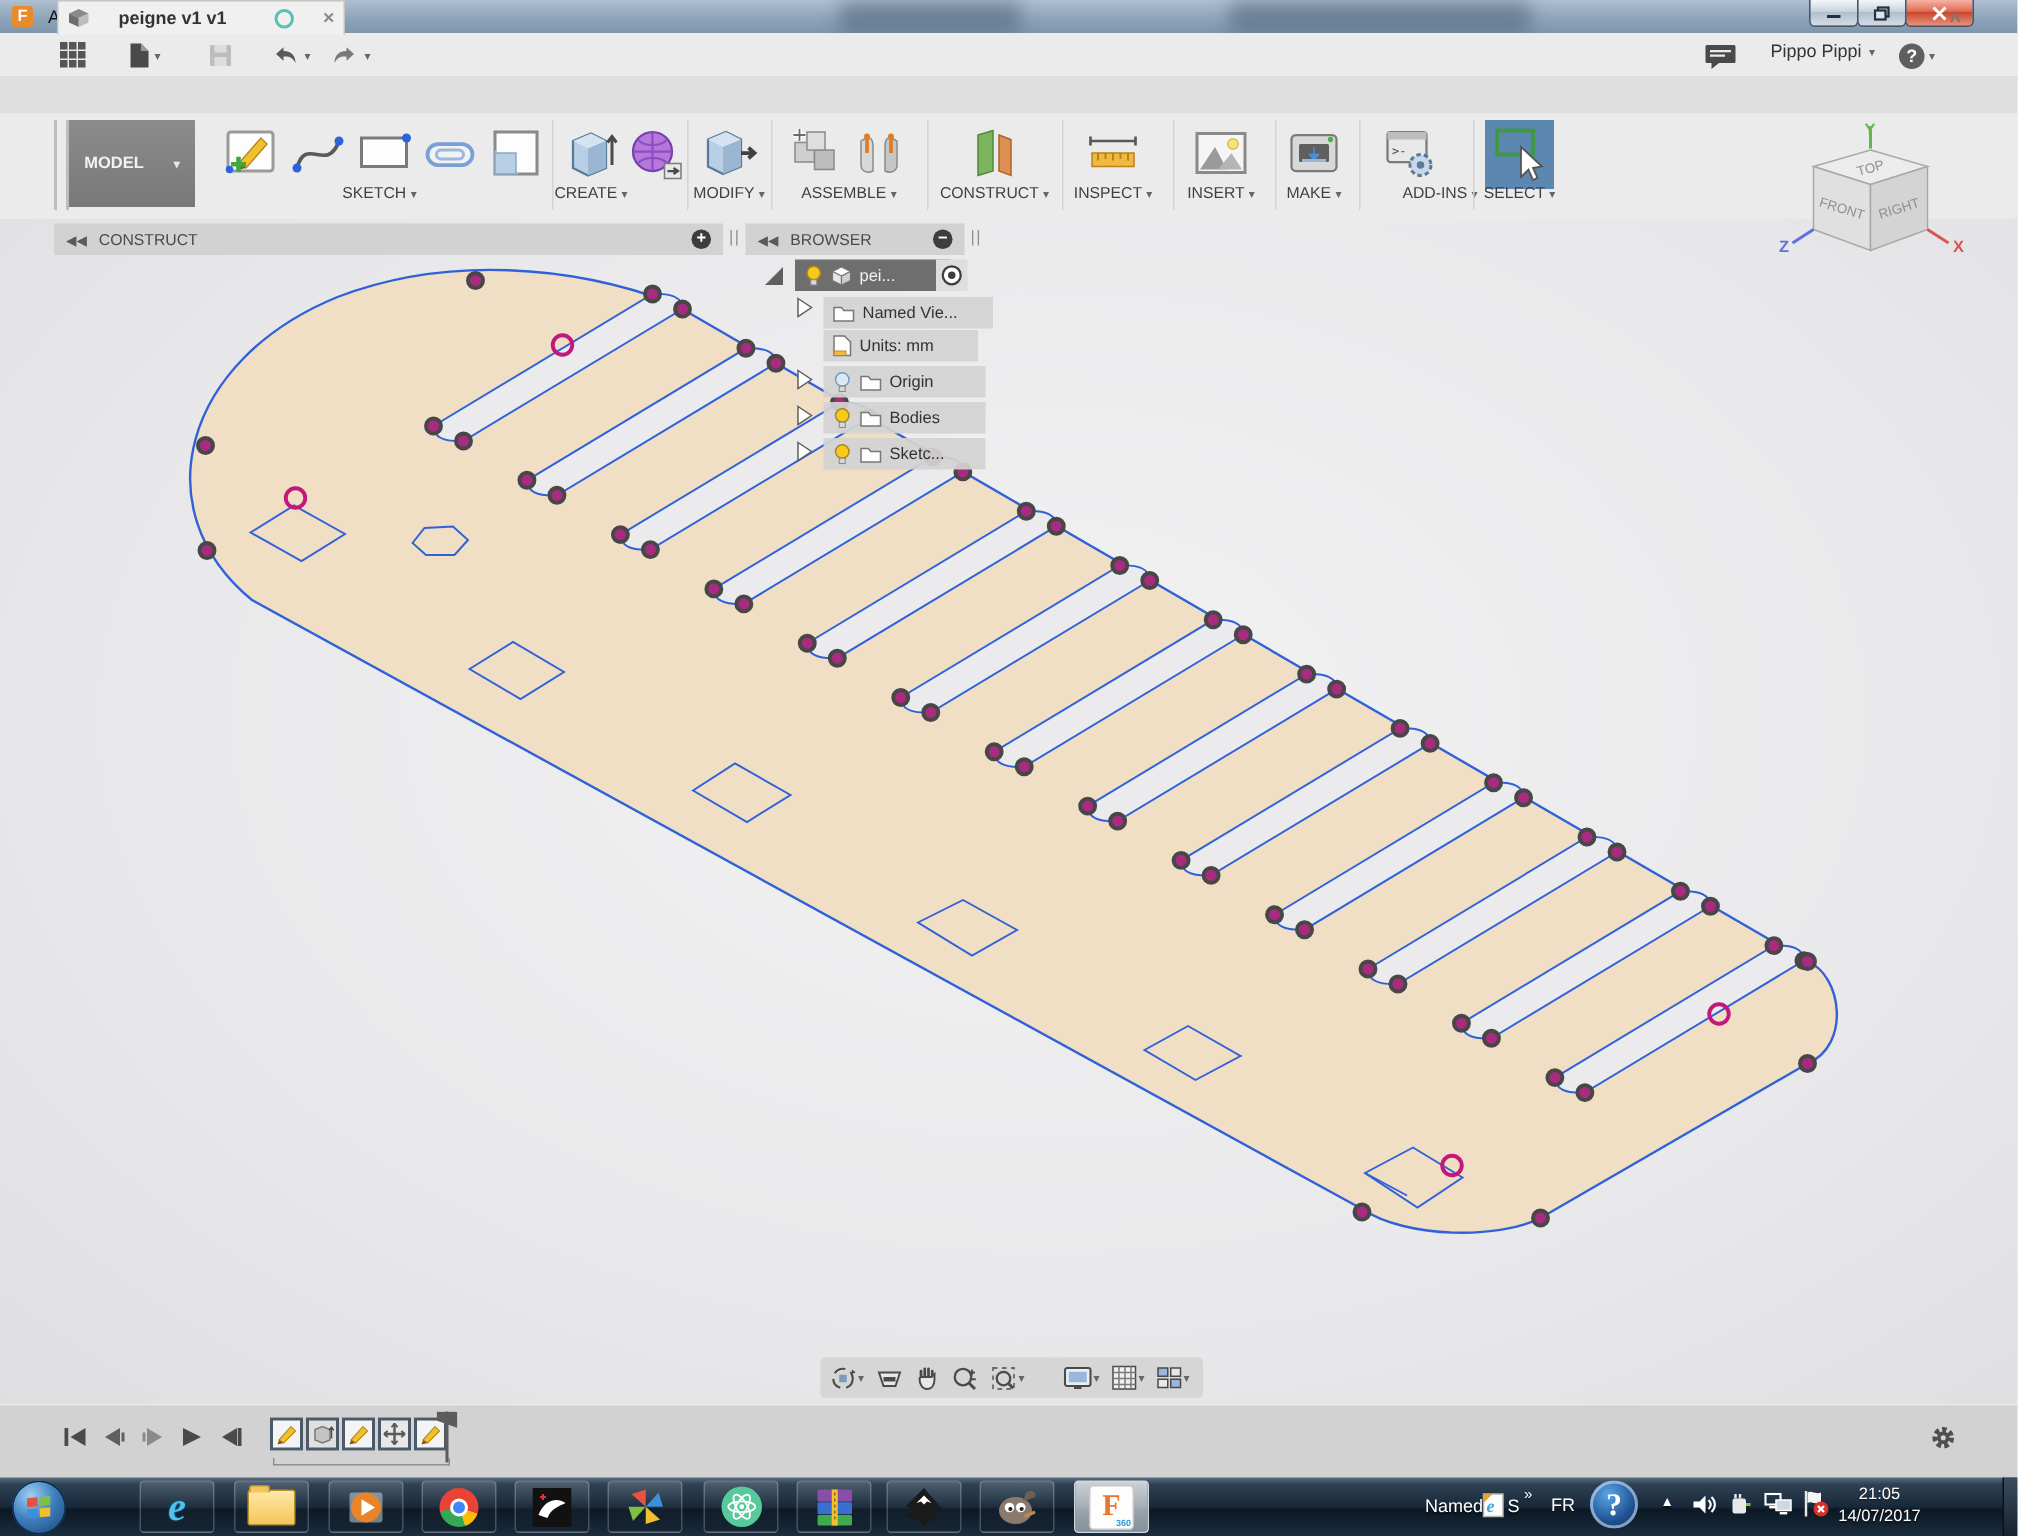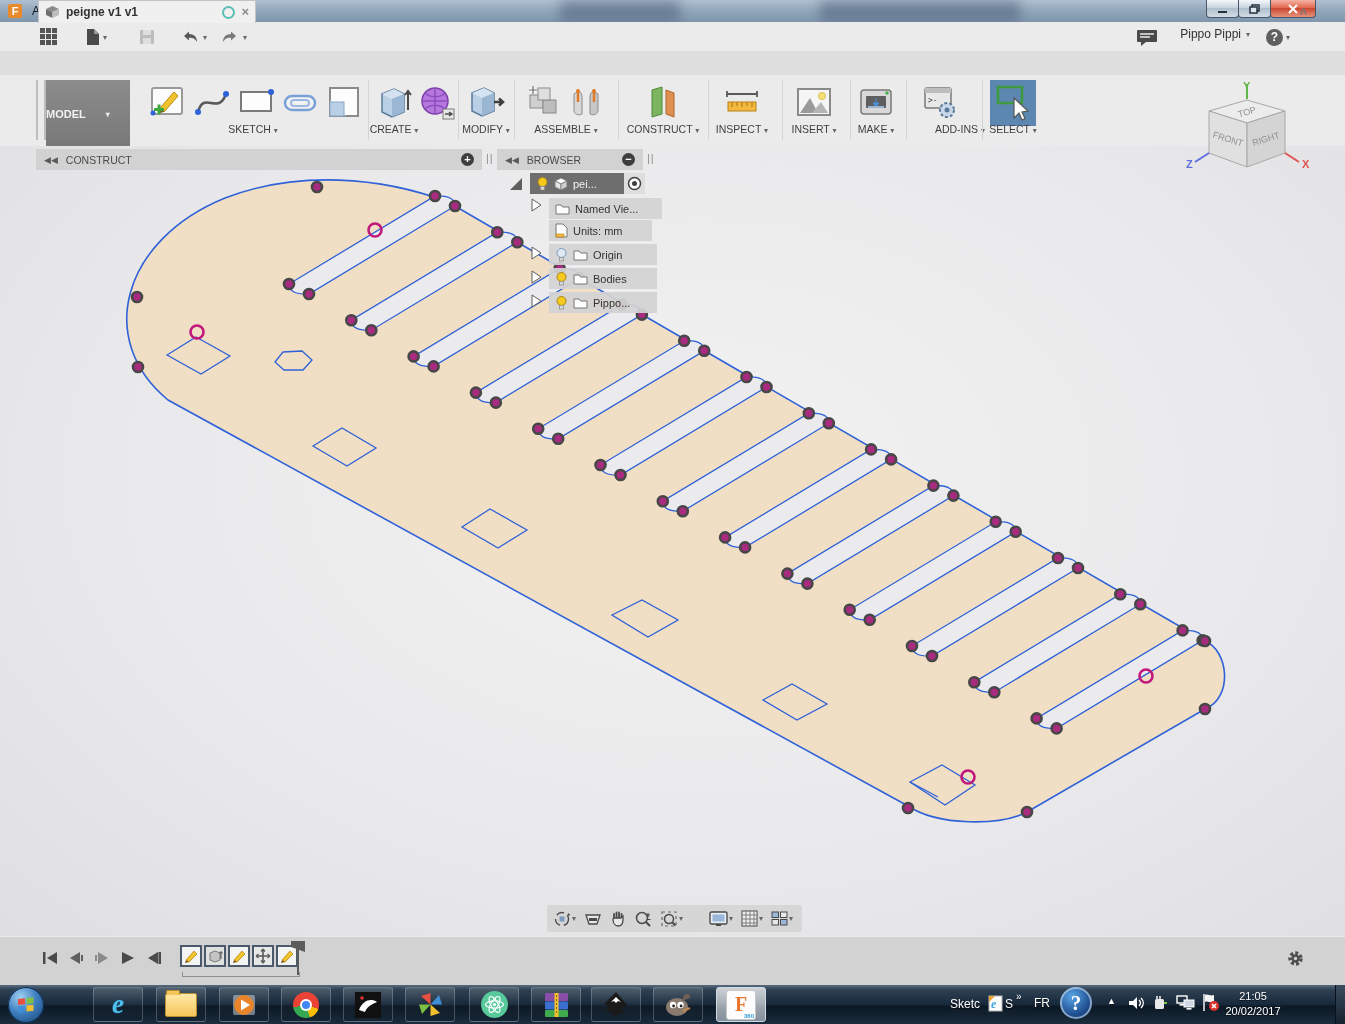--- a/index.html
+++ b/index.html
@@ -20,31 +20,31 @@
     border-radius:0 0 4px 4px;text-align:center}
   .winbtn svg{margin-top:4px}
   #btn-close{background:linear-gradient(180deg,#f6b2a4,#e06a4f 45%,#c8432a 46%,#e8927d);}
   
   #apptoolbar{left:0;top:22px;width:1345px;height:29px;background:#ebebeb;border-bottom:1px solid #d2d2d2}
   .tbtn{top:27px;height:20px;display:flex;align-items:center;gap:3px;color:#555}
   .caret{font-size:8px;color:#666}
   #user-area{top:27px;right:95px;font-size:12px;color:#333;display:flex;align-items:center;gap:5px}
   
   #tabbar{left:0;top:51px;width:1345px;height:24px;background:#dedede;border-bottom:1px solid #c4c4c4}
-  #doc-tab{left:38px;top:0;width:218px;height:23px;background:#f0f0f0;border:1px solid #c4c4c4;border-bottom:none;
-    display:flex;align-items:center;gap:6px;padding:0 6px;box-sizing:border-box}
+  #doc-tab{left:38px;top:0;width:192px;height:23px;background:#f0f0f0;border:1px solid #c4c4c4;border-bottom:none;
+    display:flex;align-items:center;gap:19px;padding:0 6px;box-sizing:border-box}
   #doc-tab .t{font-size:12px;font-weight:bold;color:#333}
   #tab-sync{width:9px;height:9px;border:2px solid #5bbfb5;border-radius:50%}
   #tab-close{color:#8a8a8a;font-size:13px;font-weight:bold;line-height:10px}
   #collapse-chevron{right:38px;top:5px;color:#777;font-size:12px;font-weight:bold}
   
   #ribbon{left:0;top:75px;width:1345px;height:71px;background:#ebebeb;border-bottom:1px solid #c6c6c6}
   #model-grip{left:36px;top:80px;width:6px;height:60px;border-left:2px solid #bdbdbd;border-right:2px solid #bdbdbd}
-  #model-btn{left:46px;top:80px;width:84px;height:68px;background:linear-gradient(180deg,#8c8c8c,#787878);
-    color:#f2f2f2;font-size:11px;font-weight:bold;display:flex;align-items:center;gap:20px}
+  #model-btn{left:46px;top:80px;width:84px;height:58px;background:linear-gradient(180deg,#8c8c8c,#787878);
+    color:#f2f2f2;font-size:11px;font-weight:bold;display:flex;align-items:center;justify-content:center;gap:20px}
   .ricon{top:82px;width:40px;height:40px}
   .ricon svg{width:40px;height:40px}
   .glabel{top:123px;font-size:10.5px;color:#3f3f3f;text-align:center;white-space:nowrap}
   .gsep{top:80px;width:1px;height:60px;background:#d4d4d4}
   #select-hl{left:990px;top:80px;width:46px;height:46px;background:#5b87b0}
   
   #canvas{left:0;top:146px;width:1345px;height:790px;
     background:radial-gradient(ellipse at 52% 42%,#f2f2f3 0%,#e9e9eb 60%,#dfdfe2 100%)}
   
   .pbar{top:2px;height:21px;background:#d2d2d2;color:#4a4a4a;font-size:10.5px;
@@ -494,21 +494,21 @@
       <polygon points="2,1 11,7 2,13" fill="#fdfdfd" stroke="#5f5f5f"></polygon>
     </svg>
   <div class="brow abs" style="left:549px;top:146px;width:96px">
     <svg width="13" height="15">
         <circle cx="6.5" cy="6" r="4.5" fill="#f6c91e" stroke="#a8861a"></circle>
         <rect x="4.5" y="10.5" width="4" height="3.5" fill="#d8d8d8" stroke="#8a8a8a" stroke-width=".7"></rect>
       </svg>
     <svg width="15" height="13">
         <path d="M1,3 L6,3 L7.5,5 L14,5 L14,12 L1,12 Z" fill="#fdfdfd" stroke="#777"></path>
       </svg>
-    <span>Pippo...</span>
+    <span>Sketc...</span>
   </div>
 
   
   <svg class="abs" style="left:1185px;top:-68px" width="150" height="120">
     <line x1="62" y1="6" x2="62" y2="21" stroke="#62b84a" stroke-width="2"></line>
     <text x="58" y="12" font-size="11" fill="#62b84a" font-weight="bold">Y</text>
     <polygon points="62,22 100,33 62,45 24,33" fill="#ececec" stroke="#a8a8a8"></polygon>
     <polygon points="24,33 62,45 62,89 24,75" fill="#e0e0e0" stroke="#a8a8a8"></polygon>
     <polygon points="62,45 100,33 100,75 62,89" fill="#d4d4d4" stroke="#a8a8a8"></polygon>
     <text x="62" y="37" font-size="9" fill="#8f8f8f" text-anchor="middle" transform="rotate(-16 62 34)">TOP</text>
@@ -735,21 +735,21 @@
       <path d="M19,20 L26,17" stroke="#c08a4e" stroke-width="2"></path>
     </svg>
   </div>
 <div class="tapp active abs" style="left:716px">
   <span style="width:28px;height:28px;background:#fdfdfd;border:1px solid #c8c8c8;border-radius:3px;position:relative;display:inline-flex;align-items:center;justify-content:center">
     <span style="color:#e8762d;font-weight:bold;font-size:20px;font-family:'Liberation Serif',serif">F</span>
     <span style="position:absolute;right:1px;bottom:0;font-size:6px;color:#2a9ad8;font-weight:bold">360</span>
     </span>
   </div>
 
-<div class="tray abs" style="left:950px;top:997px">Sketc</div>
+<div class="tray abs" style="left:950px;top:997px">Named</div>
 <svg class="abs" style="left:986px;top:994px" width="18" height="18">
   <rect x="3" y="2" width="13" height="15" fill="#fdfdfd" stroke="#b5b5b5"></rect>
   <text x="5" y="14" font-size="12" font-style="italic" font-weight="bold" fill="#3ea6dd" font-family="'Liberation Serif',serif">e</text>
   <path d="M3,2 L9,2 L3,8 Z" fill="#e8a22d"></path>
   </svg>
 <div class="tray abs" style="left:1005px;top:997px">S</div>
 <div class="tray abs" style="left:1016px;top:991px;font-size:10px;letter-spacing:-1px">»</div>
 <div class="tray abs" style="left:1034px;top:996px">FR</div>
 <div class="abs" style="left:1060px;top:987px;width:32px;height:32px;border-radius:50%;
      background:radial-gradient(circle at 38% 30%,#5aa6e8,#1f4f8f 60%,#123460);box-shadow:inset 0 0 0 2px rgba(220,235,250,.55);
@@ -771,15 +771,15 @@
     <rect x="10.5" y="14" width="5" height="1.6" fill="#fff"></rect>
   </svg>
 <svg class="abs" style="left:1201px;top:993px" width="19" height="19">
   <path d="M3,1 L3,18" stroke="#e8e8e8" stroke-width="1.6"></path>
     <path d="M4,2 C7,0.5 9,3.5 13,2 L13,9 C9,10.5 7,7.5 4,9 Z" fill="#f5f5f5"></path>
   <circle cx="13" cy="13" r="5" fill="#d8312a"></circle>
     <path d="M11,11 L15,15 M15,11 L11,15" stroke="#fff" stroke-width="1.6"></path>
   </svg>
 <div id="clock" class="abs">
   <div>21:05</div>
-  <div>20/02/2017</div>
+  <div>14/07/2017</div>
   </div>
 <div id="show-desktop" class="abs"></div>
 
 </body></html>

